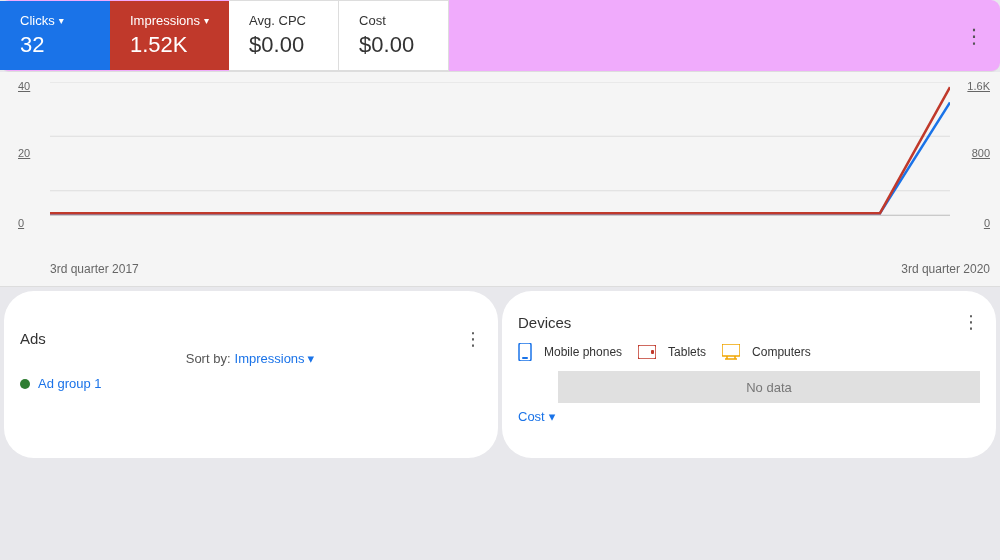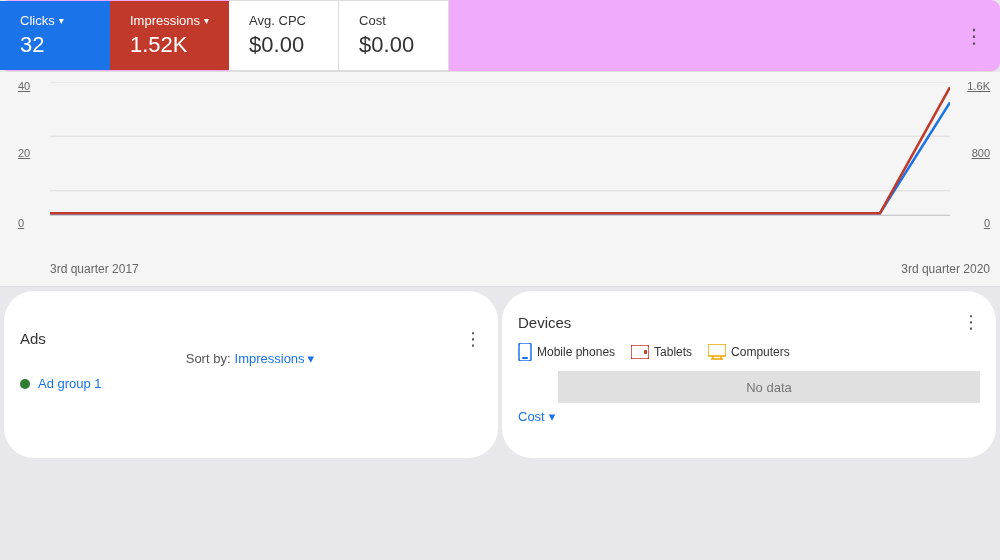--- a/index.html
+++ b/index.html
@@ -181,21 +181,21 @@
       gap: 16px;
       font-size: 12px;
       color: #333;
       margin-bottom: 10px;
       flex-wrap: wrap;
     }
 
     .legend-item {
       display: flex;
       align-items: center;
-      gap: 5px;
+      gap: 12px;
     }
 
     .legend-icon {
       display: inline-flex;
       align-items: center;
     }
 
     .no-data-bar {
       background: #e0e0e0;
       height: 32px;

